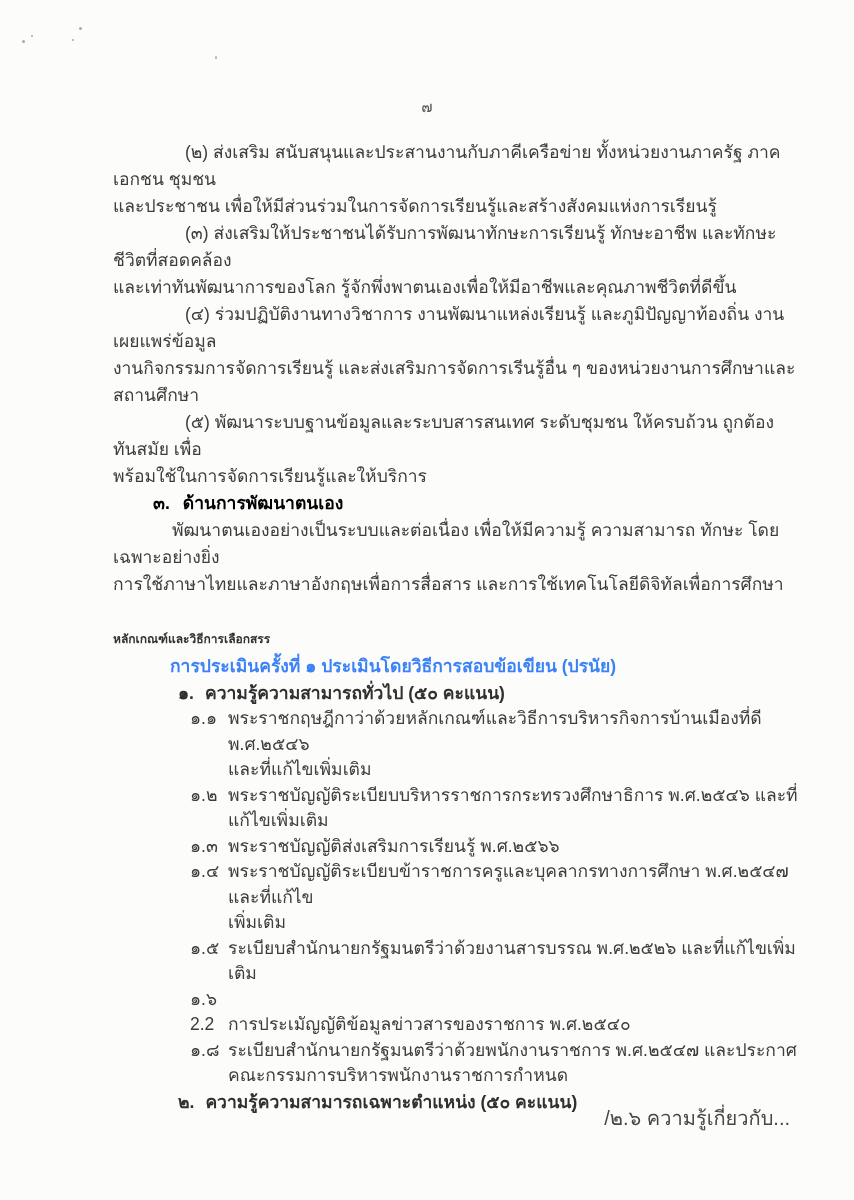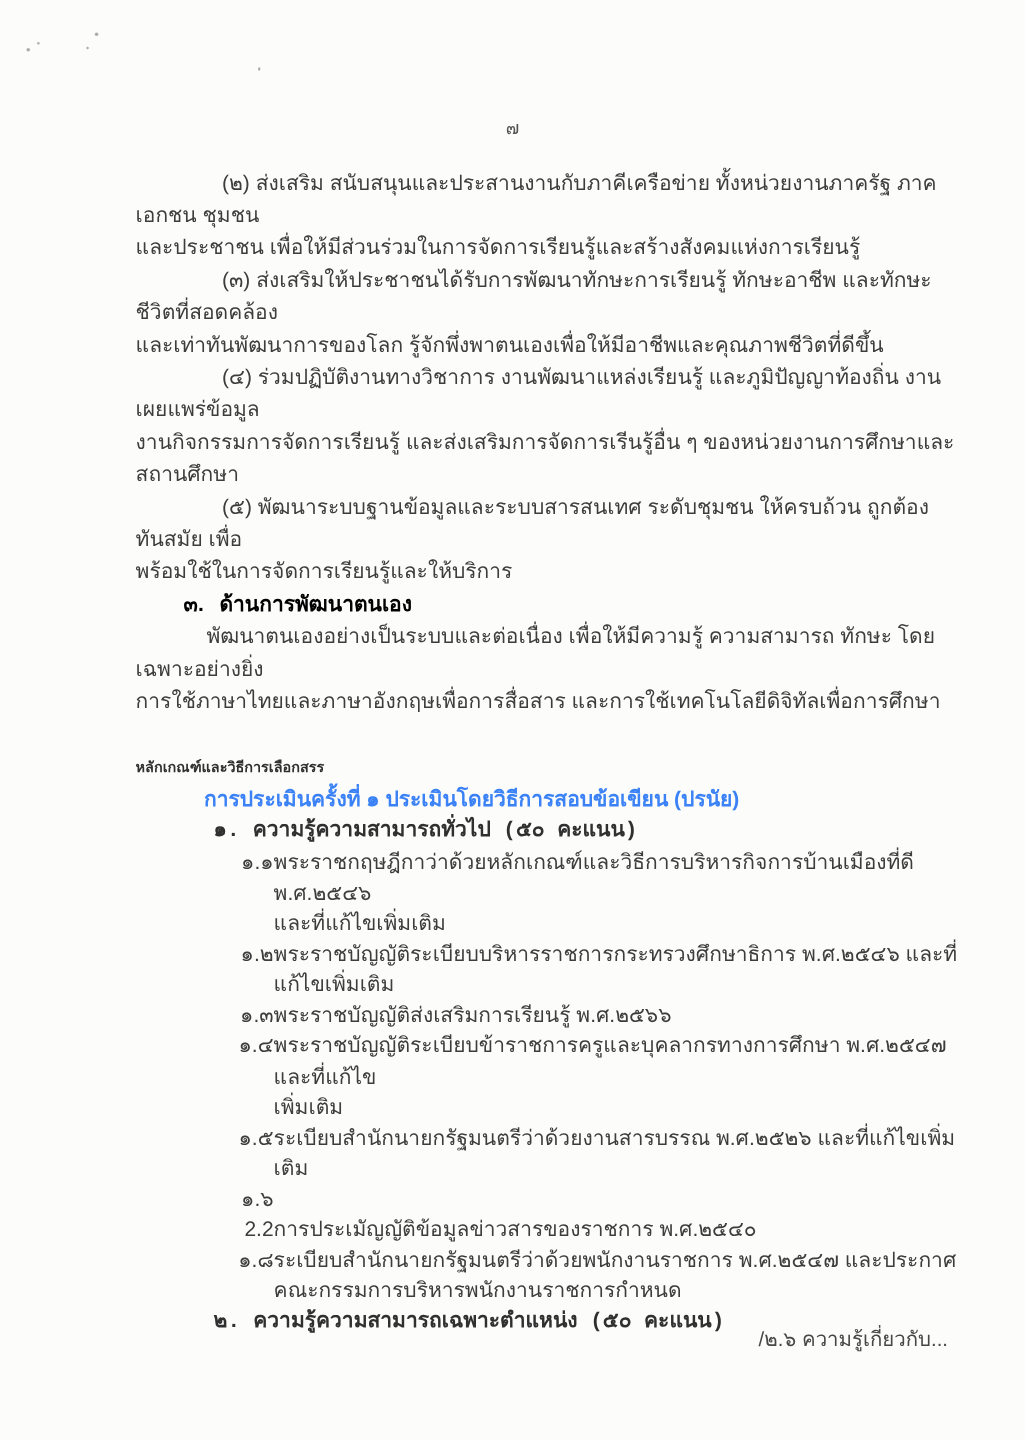--- a/index.html
+++ b/index.html
@@ -44,31 +44,30 @@
     padding-left:57px;
     font-weight:bold;
     color:#3b82f6;
   }
   .group { line-height:25.5px; }
   .group-head {
     padding-left:65px;
     font-weight:bold;
     color:#303030;
     line-height:26px;
-    font-family:Liberation Mono, monospace;
   }
   .group-head .gnum { margin-right:11px; }
   .item { display:flex; padding-left:77px; }
-  .item .inum { flex:0 0 38px;text-align:right; }
+  .item .inum { flex:0 0 38px; }
   .item .itext { flex:1; }
   .footer {
     position:absolute;
     top:1102px;
     right:64px;
-    font-size:17px;
+    font-size:20px;
     color:#474747;
   }
 </style>
 </head>
 <body>
 
 <div class="page">
 
   <span class="speck" style="left:22px;top:40px;width:3px;height:3px"></span>
   <span class="speck" style="left:31px;top:35px;width:2px;height:2px"></span>

